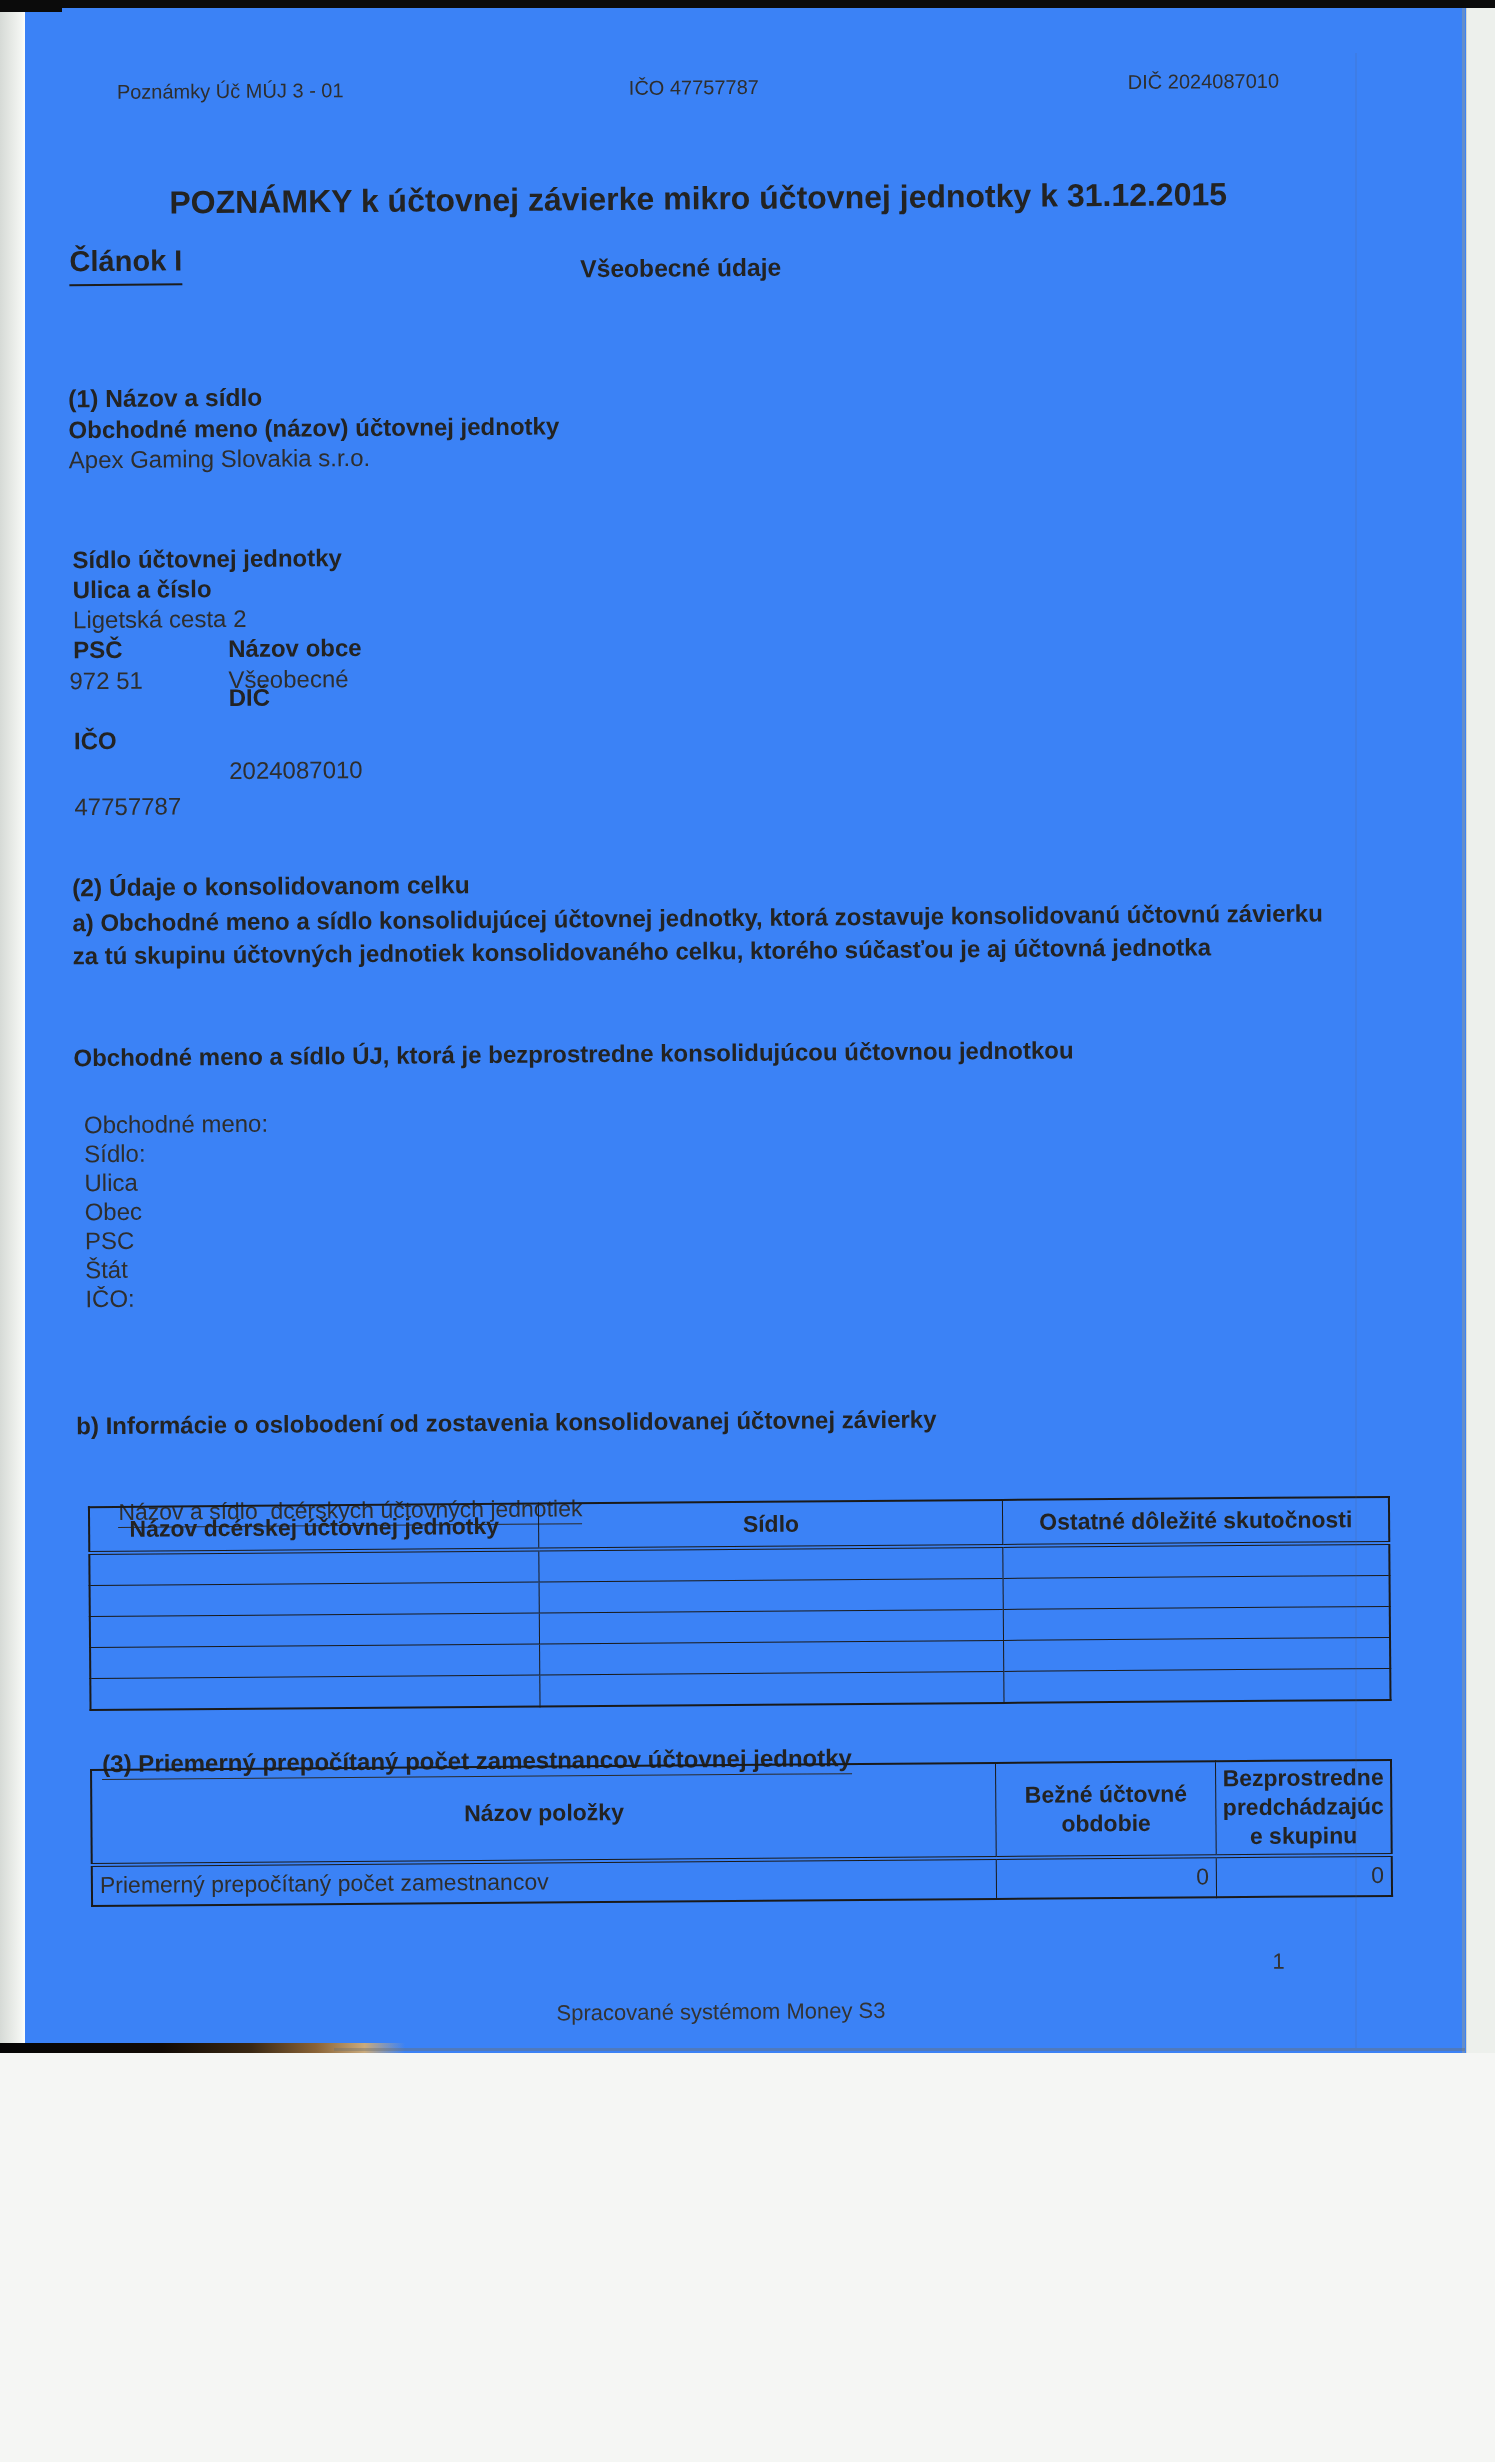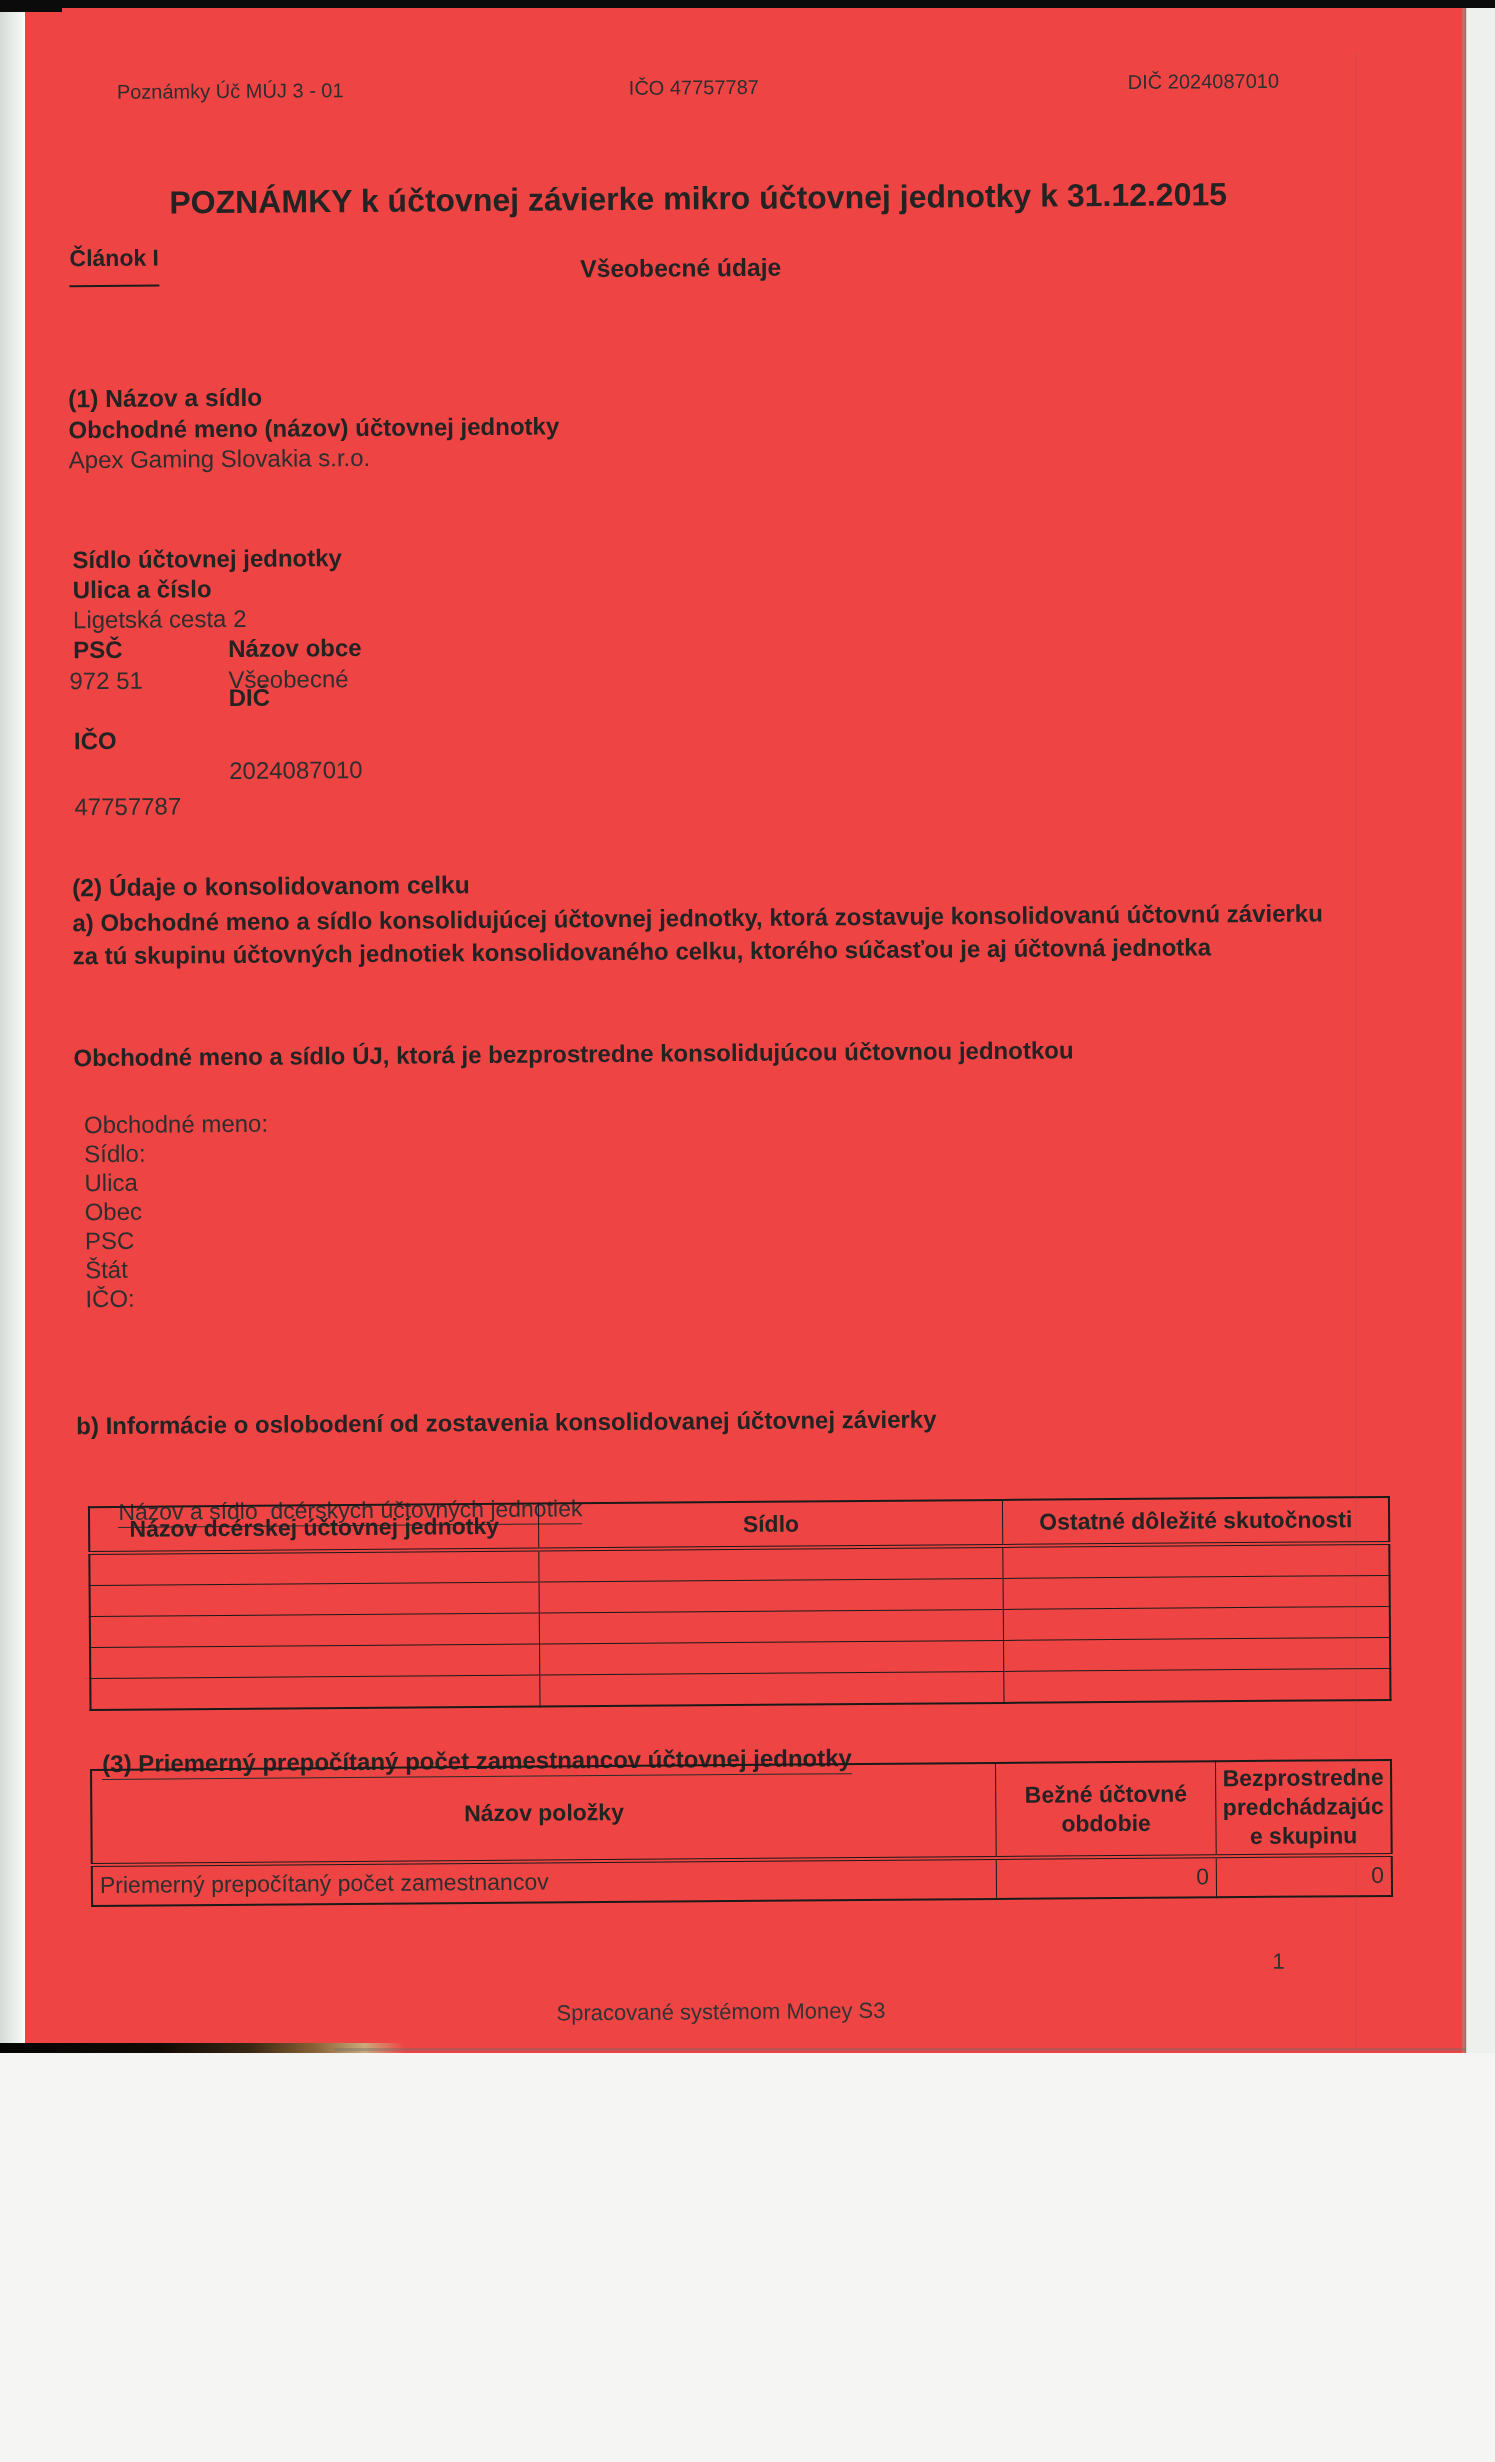--- a/index.html
+++ b/index.html
@@ -1,17 +1,17 @@
 <!DOCTYPE html>
 <html style="font-size:14px"><head>
 <meta charset="utf-8">
 <style>
   html,body{margin:0;padding:0;background:#eef0ec;}
   .canvas{position:relative;width:1495px;height:2462px;overflow:hidden;
-          background:#ef4444;font-family:"Liberation Sans","DejaVu Sans",sans-serif;
+          background:#3b82f6;font-family:"Liberation Sans","DejaVu Sans",sans-serif;
           color:#2e2e2e;}
   
   .top-band{position:absolute;left:0;top:0;width:1495px;height:8px;background:#0b0b0b;}
   .top-band-left{position:absolute;left:0;top:0;width:62px;height:12.3px;background:#0b0b0b;}
   .left-strip{position:absolute;left:0;top:0;width:24.6px;height:2053px;
               background:linear-gradient(to right,#d6dad6 0%,#e6e9e5 45%,#f4f6f3 85%,#fdfefd 100%);}
   .right-offpage{position:absolute;left:1466px;top:0;width:29px;height:2053px;
                  background:#edf0ec;border-left:0.9px solid #d3d7d2;}
   .page-right-edge{position:absolute;left:1462px;top:7px;width:2.6px;height:2046px;background:rgba(150,156,148,.45);}
   .fold-line{position:absolute;left:1355px;top:53px;width:1.8px;height:1995px;background:rgba(90,90,85,.10);}
@@ -21,21 +21,21 @@
   .bottom-edge-faint{position:absolute;left:334px;top:2048px;width:1131px;height:2.6px;background:rgba(110,110,104,.40);}
 
   
   .content{position:absolute;left:0;top:0;width:1495px;height:2462px;
            transform:rotate(-0.45deg);transform-origin:106px 2023px;}
   .abs{position:absolute;white-space:pre-wrap;}
   .small{font-size:20px;}
   .body-t{font-size:24px;line-height:30px;}
   .b{font-weight:bold;color:#232323;}
   .title{font-size:32px;font-weight:bold;color:#232323;text-align:center;}
-  .article{font-size:23px;font-weight:bold;color:#232323;border-bottom:2.6px solid #1d1d1d;padding-bottom:14px;}
+  .article{font-size:29px;font-weight:bold;color:#232323;border-bottom:2.6px solid #1d1d1d;padding-bottom:7px;}
   .subtitle{font-size:24.6px;font-weight:bold;color:#232323;text-align:center;}
   .h{font-size:24.6px;font-weight:bold;color:#232323;}
   .u{border-bottom:1.8px solid #2a2a2a;padding-bottom:1.8px;}
   .para{width:1258px;font-weight:bold;color:#232323;font-size:24px;line-height:33px;}
   .fields div{font-size:24px;line-height:29px;}
   .caption{font-size:23px;}
 
   table{border-collapse:collapse;table-layout:fixed;}
   .doc-table{position:absolute;border:2.6px solid #1a1a1a;background:transparent;}
   .doc-table th{font-size:23px;font-weight:bold;color:#232323;text-align:center;

